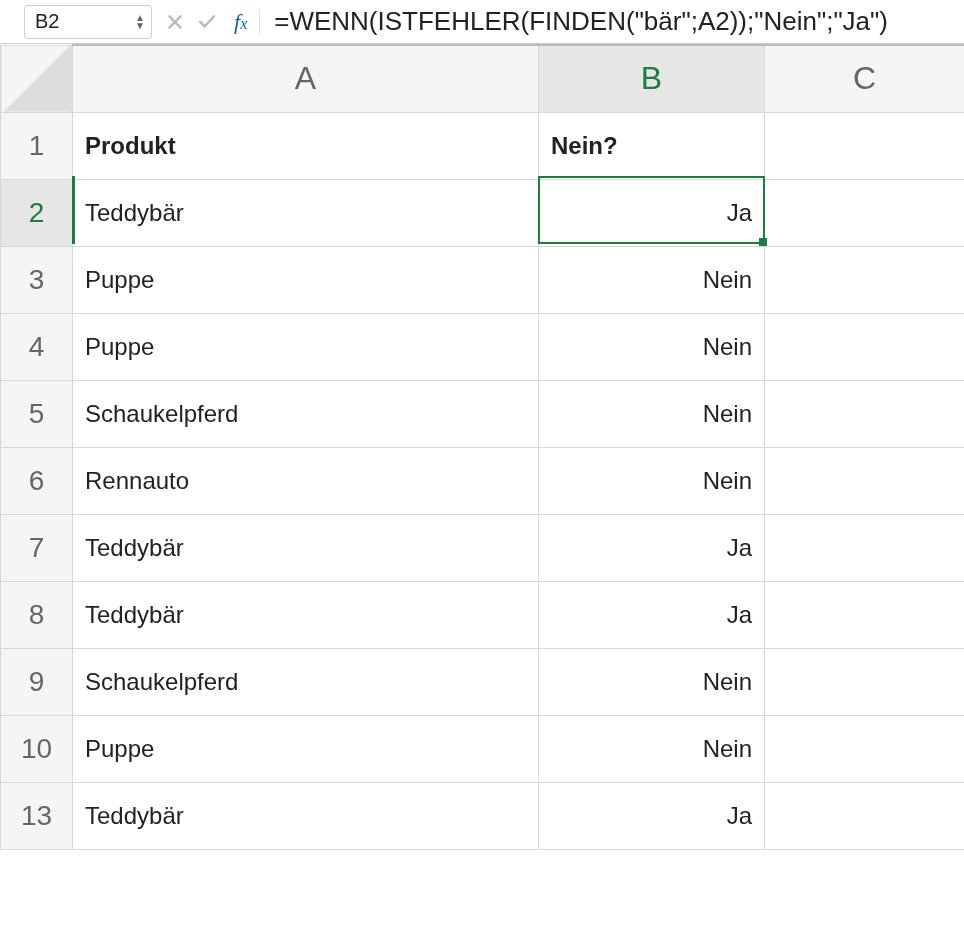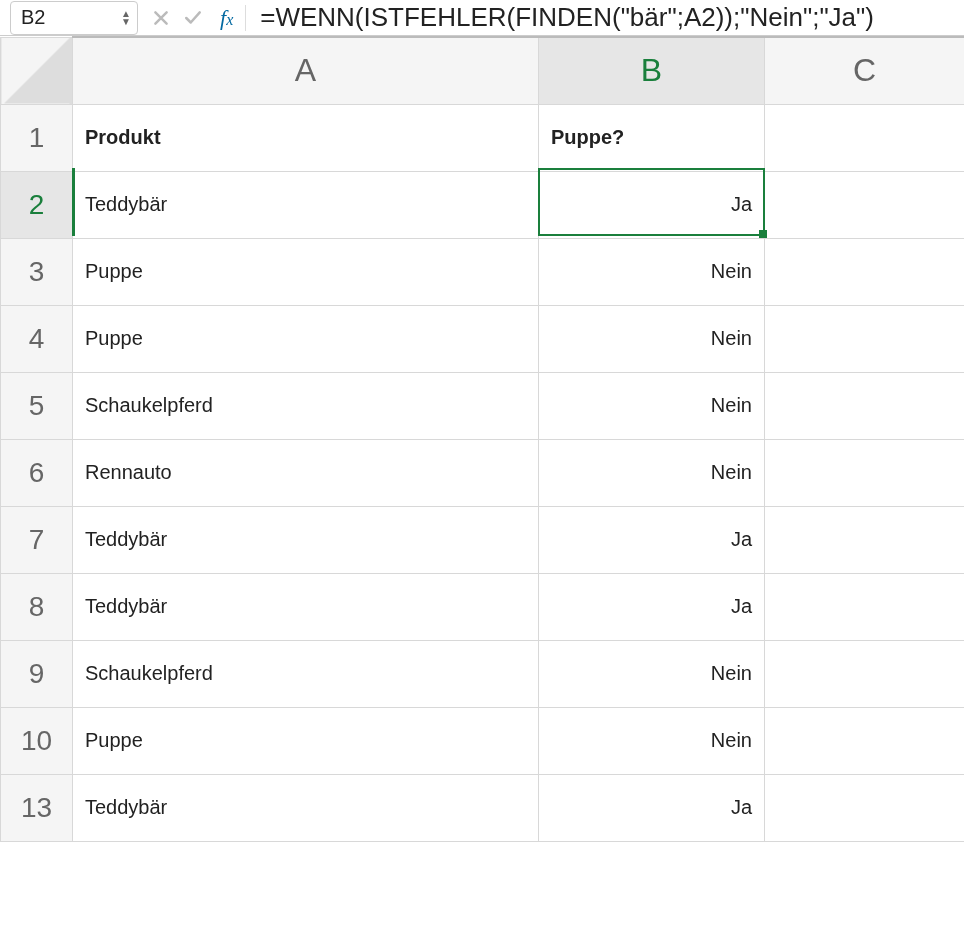--- a/index.html
+++ b/index.html
@@ -7,23 +7,23 @@
       font-family: -apple-system, BlinkMacSystemFont, "Segoe UI", Arial, sans-serif;
       background: #fff;
       width: 964px;
       height: 944px;
       overflow: hidden;
       color: #222;
     }
     .formula-bar {
       display: flex;
       align-items: center;
-      height: 36px;
+      height: 44px;
       border-bottom: 1px solid #ccc;
-      padding-left: 10px;
+      padding-left: 24px;
       gap: 8px;
     }
     .name-box {
       display: flex;
       align-items: center;
       height: 34px;
       border: 1px solid #ccc;
       border-radius: 4px;
       padding: 0 6px 0 10px;
       min-width: 128px;
@@ -70,21 +70,21 @@
       position: relative;
     }
     .grid {
       border-collapse: collapse;
       table-layout: fixed;
       width: 100%;
     }
     .grid td, .grid th {
       border: 1px solid #d8d8d8;
       height: 67px;
-      font-size: 20px;
+      font-size: 24px;
       padding: 0 12px;
       text-align: left;
       font-weight: 400;
     }
     .grid .col-head {
       background: #f5f5f5;
       text-align: center;
       color: #666;
       font-size: 32px;
       height: 64px;
@@ -184,21 +184,21 @@
         <th class="corner"></th>
         <th class="col-head">A</th>
         <th class="col-head active">B</th>
         <th class="col-head">C</th>
       </tr>
     </thead>
     <tbody id="grid-body">
         <tr>
           <td class="row-head">1</td>
           <td class="bold">Produkt</td>
-          <td class="bold ">Puppe?</td>
+          <td class="bold ">Nein?</td>
           <td></td>
         </tr>
         <tr>
           <td class="row-head active">2</td>
           <td class="">Teddybär</td>
           <td class="right">Ja</td>
           <td></td>
         </tr>
         <tr>
           <td class="row-head">3</td>

